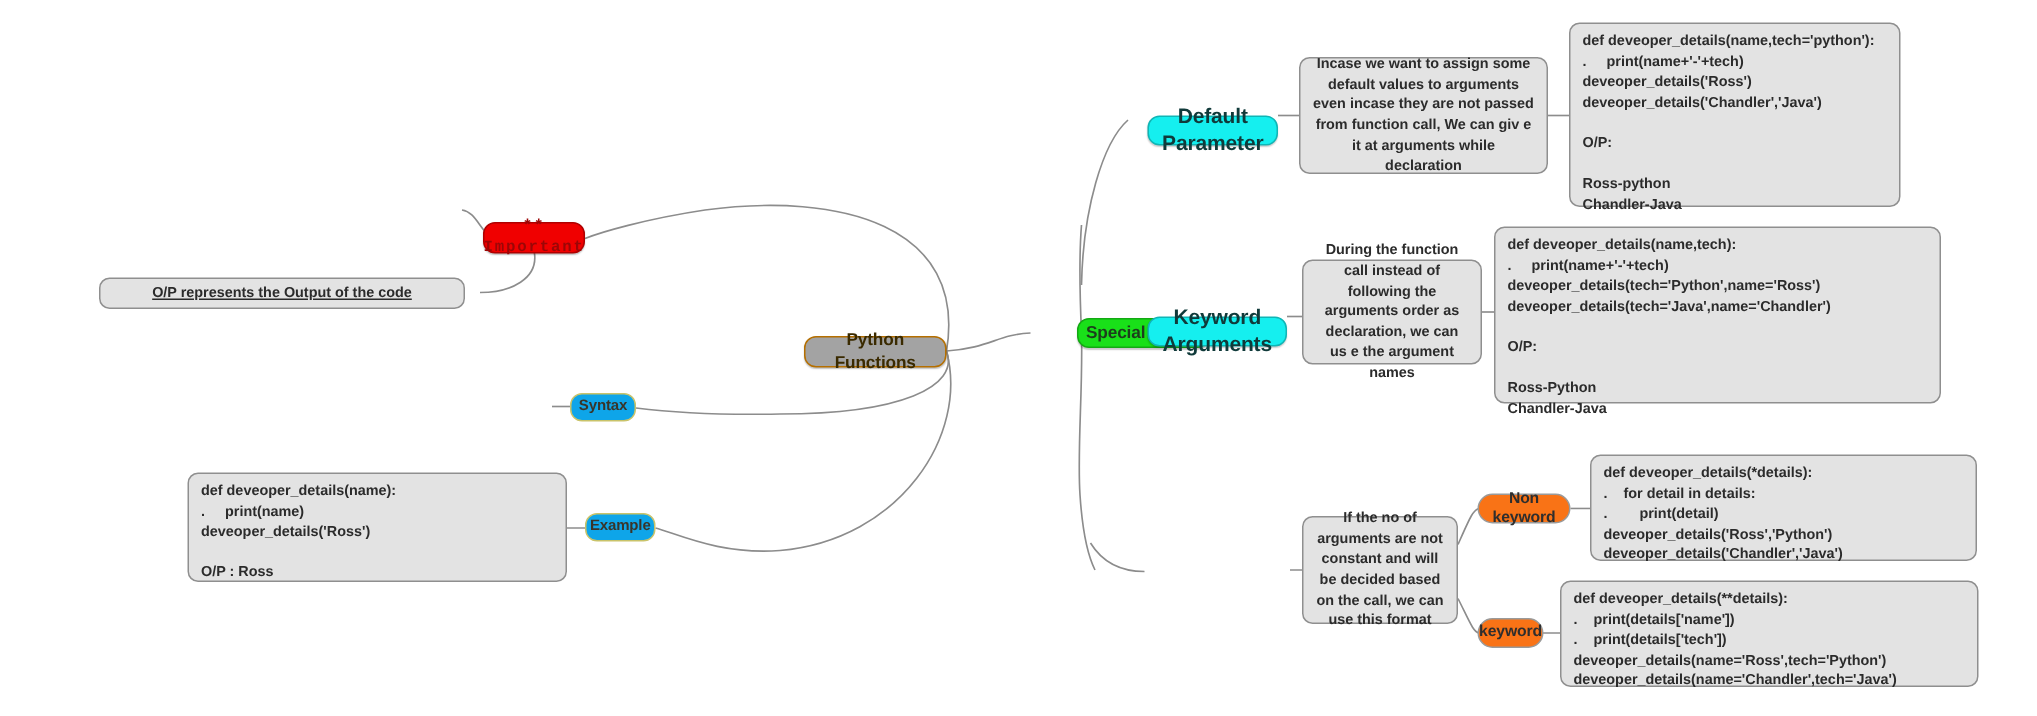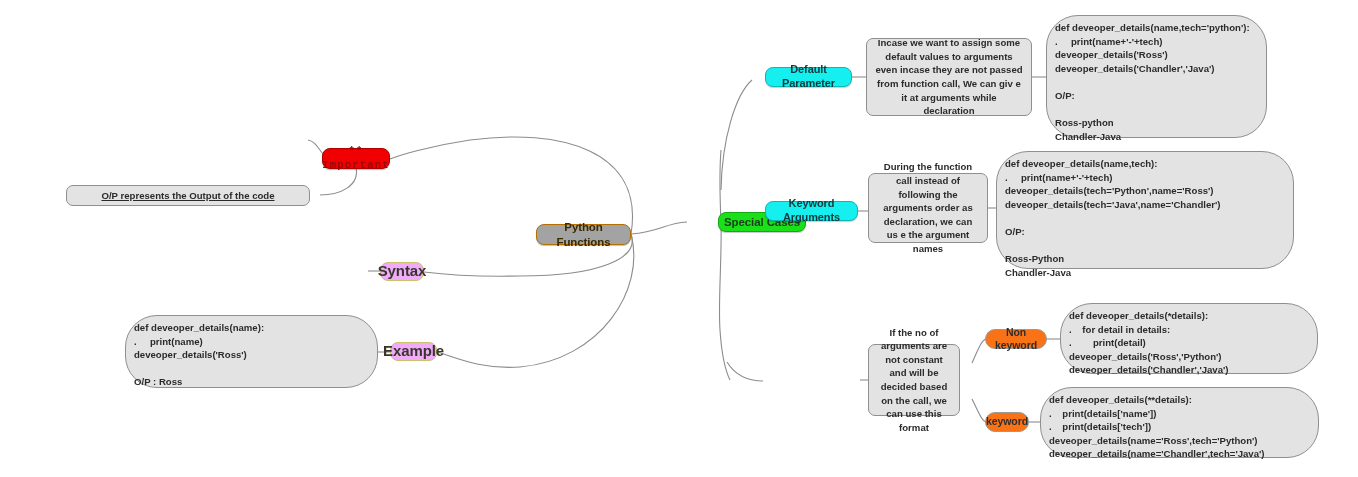--- a/index.html
+++ b/index.html
@@ -32,54 +32,55 @@
     font-size:11.5px;border-radius:8px;
     box-shadow:0 1px 1px rgba(0,0,0,.25);
   }
   .n-green{
     background:#19e019;border-color:#13a913;color:#1d3d1d;
     font-size:11.5px;border-radius:8px;
     box-shadow:0 1px 1px rgba(0,0,0,.22);
   }
   .n-cyan{
     background:#15efef;border-color:#10b5b5;color:#103a3a;
-    font-size:11px;border-radius:8px;
+    font-size:14px;border-radius:8px;
     box-shadow:0 1px 1px rgba(0,0,0,.2);
+    margin-top:10px;
   }
   .n-red{
     background:#f00000;border-color:#b00000;
     color:#9c0606;
     font-family:"Liberation Mono", monospace;
     font-size:10.5px;letter-spacing:1.2px;
     border-radius:8px;
     box-shadow:0 1px 1px rgba(0,0,0,.25);
   }
   .n-yellow{
-    background:#f0abfc;border-color:#c9c36a;color:#39352a;
-    font-size:15px;border-radius:8px;
+    background:#0ea5e9;border-color:#c9c36a;color:#39352a;
+    font-size:10px;border-radius:8px;
   }
   .n-graypill{
     background:#f97316;border-color:#9a9a9a;color:#2e2e2e;
     font-size:10.5px;border-radius:999px;
   }
 
   
   .box{
     position:absolute;box-sizing:border-box;
     background:#e3e3e3;
     border:1px solid #8f8f8f;
     border-radius:7px;
     color:#2b2b2b;
     font-weight:bold;
     font-size:9.6px;
     line-height:1.42;
     padding:5px 8px;
   }
   .box.center{text-align:center;display:flex;align-items:center;justify-content:center;}
-  .box.code{text-align:left;white-space:pre-wrap;border-radius:32px;}
+  .box.code{text-align:left;white-space:pre-wrap;}
   .box.one-line{display:flex;align-items:center;justify-content:center;text-align:center;}
 </style>
 </head>
 <body>
 
 <div id="canvas">
 
   <svg id="wires" viewBox="0 0 1358 477" xmlns="http://www.w3.org/2000/svg">
     <g fill="none" stroke="#8c8c8c" stroke-width="1.1">
 
@@ -177,21 +178,21 @@
 .     print(name+'-'+tech)
 deveoper_details(tech='Python',name='Ross')
 deveoper_details(tech='Java',name='Chandler')
 
 O/P:
 
 Ross-Python
 Chandler-Java</div>
 
 
-  <div class="box center" style="left:868px;top:344px;width:92px;height:72px;">If the no of arguments
+  <div class="box center" style="left:868px;top:344px;width:104px;height:72px;">If the no of arguments
 are not constant and
 will be decided based
 on the call, we can use
 this format</div>
 
   <div class="node n-graypill" style="left:985px;top:329px;width:62px;height:20px;">Non keyword</div>
 
   <div class="box code" style="left:1060px;top:303px;width:258px;height:71px;">def deveoper_details(*details):
 .    for detail in details:
 .        print(detail)

